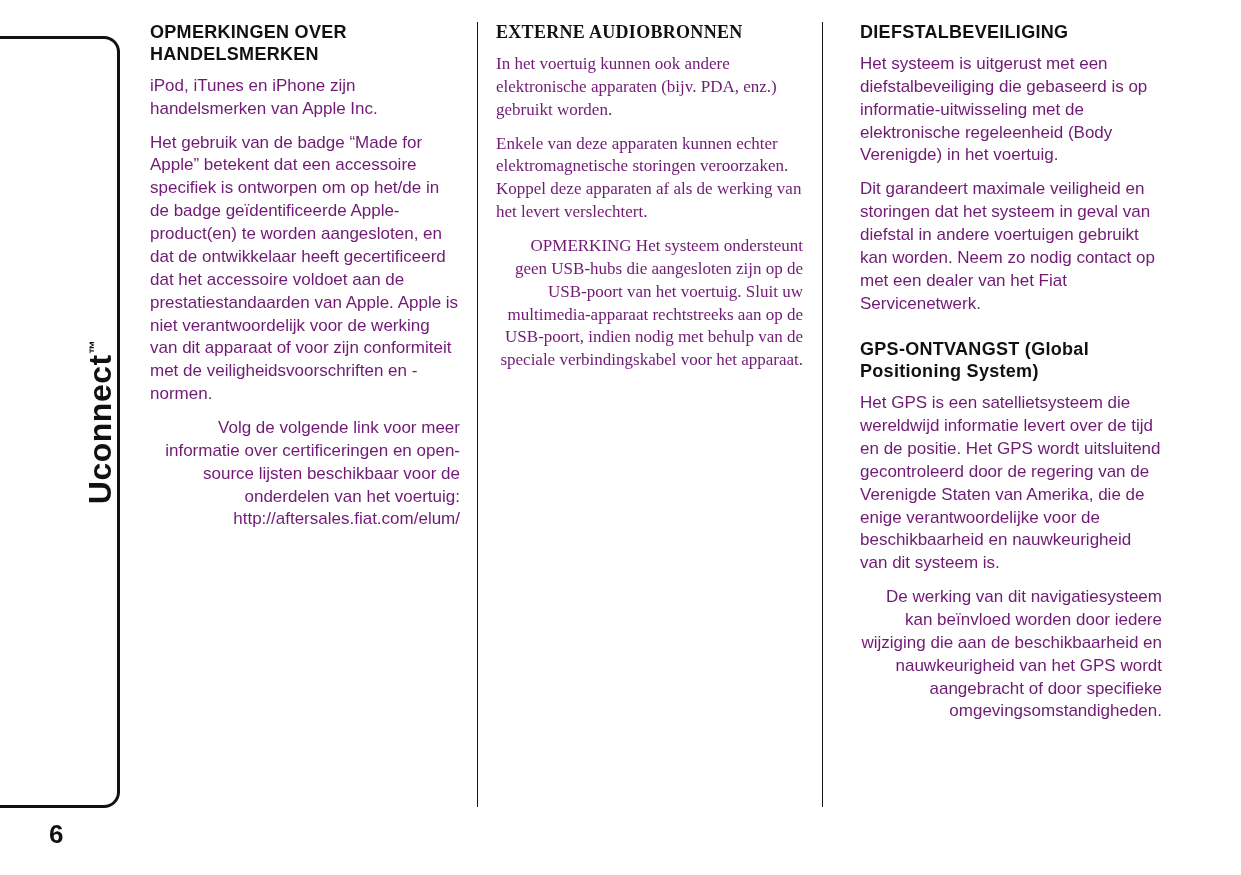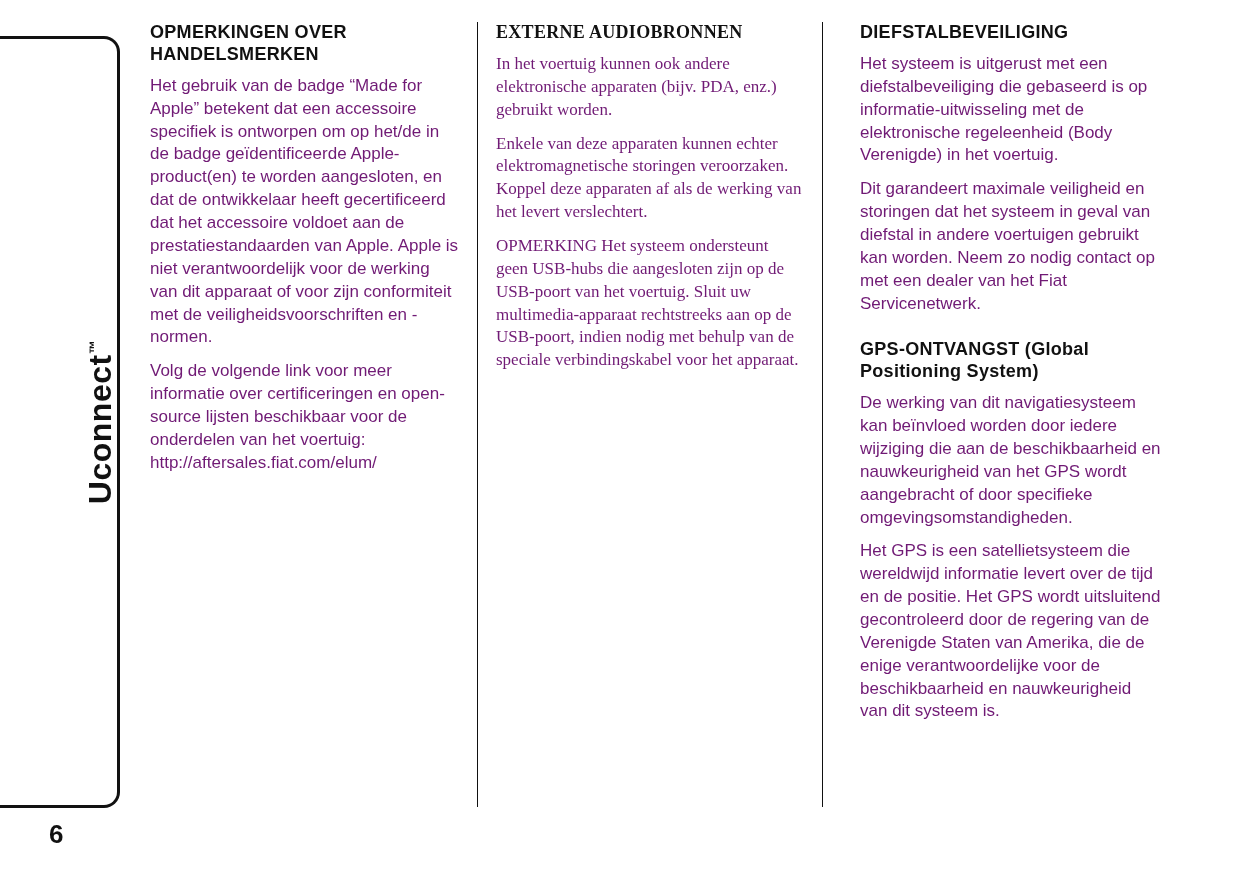--- a/index.html
+++ b/index.html
@@ -78,45 +78,46 @@
   }
   h2.sec-title.spaced {
     margin-top: 24px;
   }
   p.para {
     font-size: 17px;
     line-height: 1.345;
     margin: 4px 0 11px 0;
     color: #701a75;
   }
-  p.para:last-child { margin-bottom: 0; }
+  p.para:last-child { margin-bottom: 0; text-align: right; }
 </style>
 </head>
 <body>
 
 <div class="side-tab">
   <div class="side-tab-label"><span>Uconnect</span><span class="tm">™</span></div>
 </div>
 
 <div class="page-number">6</div>
 
 <div class="col col-1">
   <h2 class="sec-title">OPMERKINGEN OVER HANDELSMERKEN</h2>
+  <p class="para">iPod, iTunes en iPhone zijn handelsmerken van Apple Inc.</p>
   <p class="para">Het gebruik van de badge “Made for Apple” betekent dat een accessoire specifiek is ontworpen om op het/de in de badge geïdentificeerde Apple-product(en) te worden aangesloten, en dat de ontwikkelaar heeft gecertificeerd dat het accessoire voldoet aan de prestatiestandaarden van Apple. Apple is niet verantwoordelijk voor de werking van dit apparaat of voor zijn conformiteit met de veiligheidsvoorschriften en -normen.</p>
   <p class="para">Volg de volgende link voor meer informatie over certificeringen en open-source lijsten beschikbaar voor de onderdelen van het voertuig: http://aftersales.fiat.com/elum/</p>
 </div>
 
 <div class="col col-2">
   <h2 class="sec-title">EXTERNE AUDIOBRONNEN</h2>
   <p class="para">In het voertuig kunnen ook andere elektronische apparaten (bijv. PDA, enz.) gebruikt worden.</p>
   <p class="para">Enkele van deze apparaten kunnen echter elektromagnetische storingen veroorzaken. Koppel deze apparaten af als de werking van het levert verslechtert.</p>
   <p class="para">OPMERKING Het systeem ondersteunt geen USB-hubs die aangesloten zijn op de USB-poort van het voertuig. Sluit uw multimedia-apparaat rechtstreeks aan op de USB-poort, indien nodig met behulp van de speciale verbindingskabel voor het apparaat.</p>
 </div>
 
 <div class="col col-3">
   <h2 class="sec-title">DIEFSTALBEVEILIGING</h2>
   <p class="para">Het systeem is uitgerust met een diefstalbeveiliging die gebaseerd is op informatie-uitwisseling met de elektronische regeleenheid (Body Verenigde) in het voertuig.</p>
   <p class="para">Dit garandeert maximale veiligheid en storingen dat het systeem in geval van diefstal in andere voertuigen gebruikt kan worden. Neem zo nodig contact op met een dealer van het Fiat Servicenetwerk.</p>
 
   <h2 class="sec-title spaced">GPS-ONTVANGST (Global Positioning System)</h2>
+  <p class="para">Het GPS is een satellietsysteem die wereldwijd informatie levert over de tijd en de positie. Het GPS wordt uitsluitend gecontroleerd door de regering van de Verenigde Staten van Amerika, die de enige verantwoordelijke voor de beschikbaarheid en nauwkeurigheid van dit systeem is.</p>
   <p class="para">De werking van dit navigatiesysteem kan beïnvloed worden door iedere wijziging die aan de beschikbaarheid en nauwkeurigheid van het GPS wordt aangebracht of door specifieke omgevingsomstandigheden.</p>
-  <p class="para">Het GPS is een satellietsysteem die wereldwijd informatie levert over de tijd en de positie. Het GPS wordt uitsluitend gecontroleerd door de regering van de Verenigde Staten van Amerika, die de enige verantwoordelijke voor de beschikbaarheid en nauwkeurigheid van dit systeem is.</p>
 </div>
 
 </body></html>

